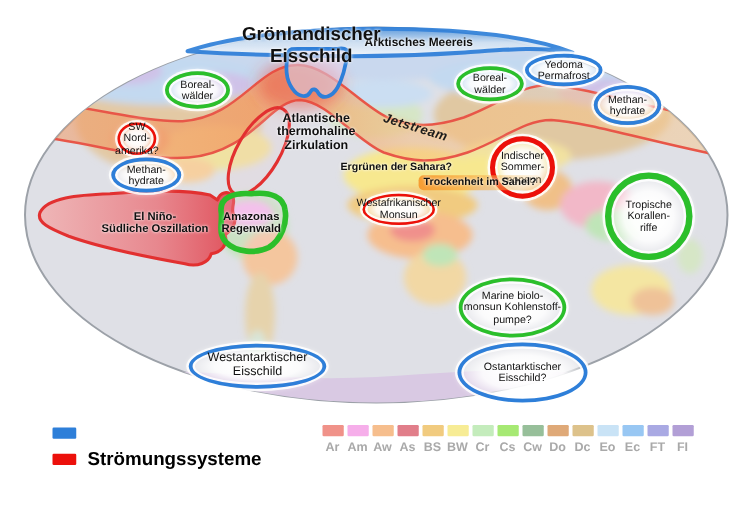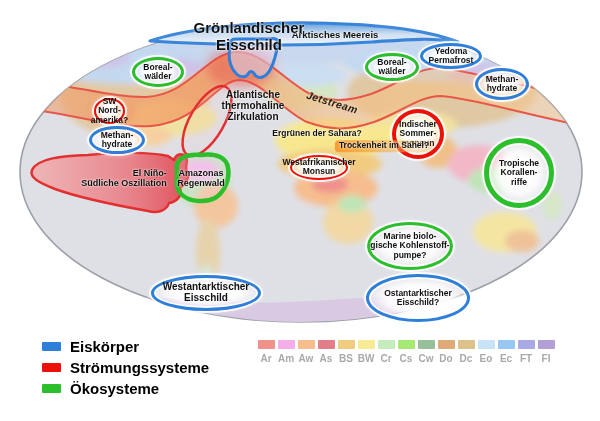--- a/index.html
+++ b/index.html
@@ -6,21 +6,21 @@
   #stage{
     position:relative;width:600px;height:421px;background:#fff;overflow:hidden;
     font-family:"Liberation Sans",sans-serif;
   }
   #map-area{position:absolute;left:0;top:0;width:600px;height:332px;}
   #map-area svg{position:absolute;left:0;top:0;}
   #regions-layer,#labels-layer{position:absolute;left:0;top:0;width:600px;height:332px;}
   .region{
     position:absolute;border-style:solid;border-radius:50%;
     display:flex;align-items:center;justify-content:center;text-align:center;
-    font-weight:bold;color:#111;line-height:1.08;white-space:pre-line;
+    font-weight:normal;color:#111;line-height:1.08;white-space:pre-line;
     background:radial-gradient(closest-side,rgba(255,255,255,0.97) 42%,rgba(255,255,255,0.88) 66%,rgba(255,255,255,0.25) 100%);
     box-shadow:0 0 0 2px rgba(255,255,255,0.85),0 0 5px rgba(255,255,255,0.9),inset 0 0 0 2px rgba(255,255,255,0.85);
     box-sizing:border-box;
   }
   .free-label{
     position:absolute;transform:translate(-50%,-50%);
     font-weight:bold;color:#101010;text-align:center;line-height:1.12;white-space:pre;
     text-shadow:0 0 2px rgba(255,255,255,0.85),0 0 3px rgba(255,255,255,0.6);
   }
   .free-label.italic{font-style:italic;letter-spacing:0.4px;color:#1c1c1c;
@@ -159,58 +159,53 @@
 hydrate</div>
         <div class="region" style="left: 290px; top: 154.5px; width: 58px; height: 25px; border-width: 2.5px; border-color: rgb(236, 16, 11); font-size: 8.5px;">Westafrikanischer
 Monsun</div>
         <div class="region" style="left: 392px; top: 109px; width: 52px; height: 50px; border-width: 4px; border-color: rgb(236, 16, 11); font-size: 8.5px;">Indischer
 Sommer-
 monsun</div>
         <div class="region" style="left: 484px; top: 138px; width: 70px; height: 70px; border-width: 5px; border-color: rgb(43, 191, 43); font-size: 8.5px;">Tropische
 Korallen-
 riffe</div>
         <div class="region" style="left: 367px; top: 222px; width: 86px; height: 48px; border-width: 3.5px; border-color: rgb(43, 191, 43); font-size: 8.5px;">Marine biolo-
-gische Kohlenstoff-
+monsun Kohlenstoff-
 pumpe?</div>
         <div class="region" style="left: 151px; top: 275px; width: 110px; height: 36px; border-width: 3.5px; border-color: rgb(46, 127, 217); font-size: 10px;">Westantarktischer
 Eisschild</div>
         <div class="region" style="left: 366px; top: 274px; width: 104px; height: 48px; border-width: 3.5px; border-color: rgb(46, 127, 217); font-size: 8.5px;">Ostantarktischer
 Eisschild?</div>
       </div>
     <div id="labels-layer">
         <div class="free-label" style="left: 335px; top: 35px; font-size: 9.5px;">Arktisches Meereis</div>
         <div class="free-label" style="left: 249px; top: 37px; font-size: 15px;">Grönlandischer
 Eisschild</div>
         <div class="free-label" style="left: 253px; top: 106px; font-size: 10px;">Atlantische
 thermohaline
 Zirkulation</div>
         <div class="free-label italic" style="left: 332px; top: 103px; font-size: 10.5px; transform: translate(-50%, -50%) rotate(17deg);">Jetstream</div>
         <div class="free-label" style="left: 317px; top: 134px; font-size: 8.5px;">Ergrünen der Sahara?</div>
         <div class="free-label hl" style="left: 338px; top: 146px; font-size: 8.5px;">Trockenheit im Sahel?</div>
-        <div class="free-label" style="left: 124px; top: 178px; font-size: 9px; text-align: right;">El Niño-
+        <div class="free-label" style="left: 124px; top: 178px; font-size: 9px;">El Niño-
 Südliche Oszillation</div>
         <div class="free-label" style="left: 201px; top: 178px; font-size: 9px;">Amazonas
 Regenwald</div>
       </div>
   </div>
 
   <div id="legend-area">
     <div id="cat-legend">
         <div class="cat-row">
           <div class="cat-swatch" style="background: rgb(46, 127, 217);"></div>
-          <span class="cat-label">Eiskörper</span>
         </div>
         <div class="cat-row">
           <div class="cat-swatch" style="background: rgb(236, 16, 11);"></div>
           <span class="cat-label">Strömungssysteme</span>
         </div>
-        <div class="cat-row">
-          <div class="cat-swatch" style="background: rgb(43, 191, 43);"></div>
-          <span class="cat-label">Ökosysteme</span>
-        </div>
       </div>
     <div id="koppen">
       <div id="koppen-classes">
           <div class="kop-item">
             <div class="kop-swatch" style="background: rgb(240, 146, 137);"></div>
             <div class="kop-code">Ar</div>
           </div>
           <div class="kop-item">
             <div class="kop-swatch" style="background: rgb(246, 174, 234);"></div>
             <div class="kop-code">Am</div>

